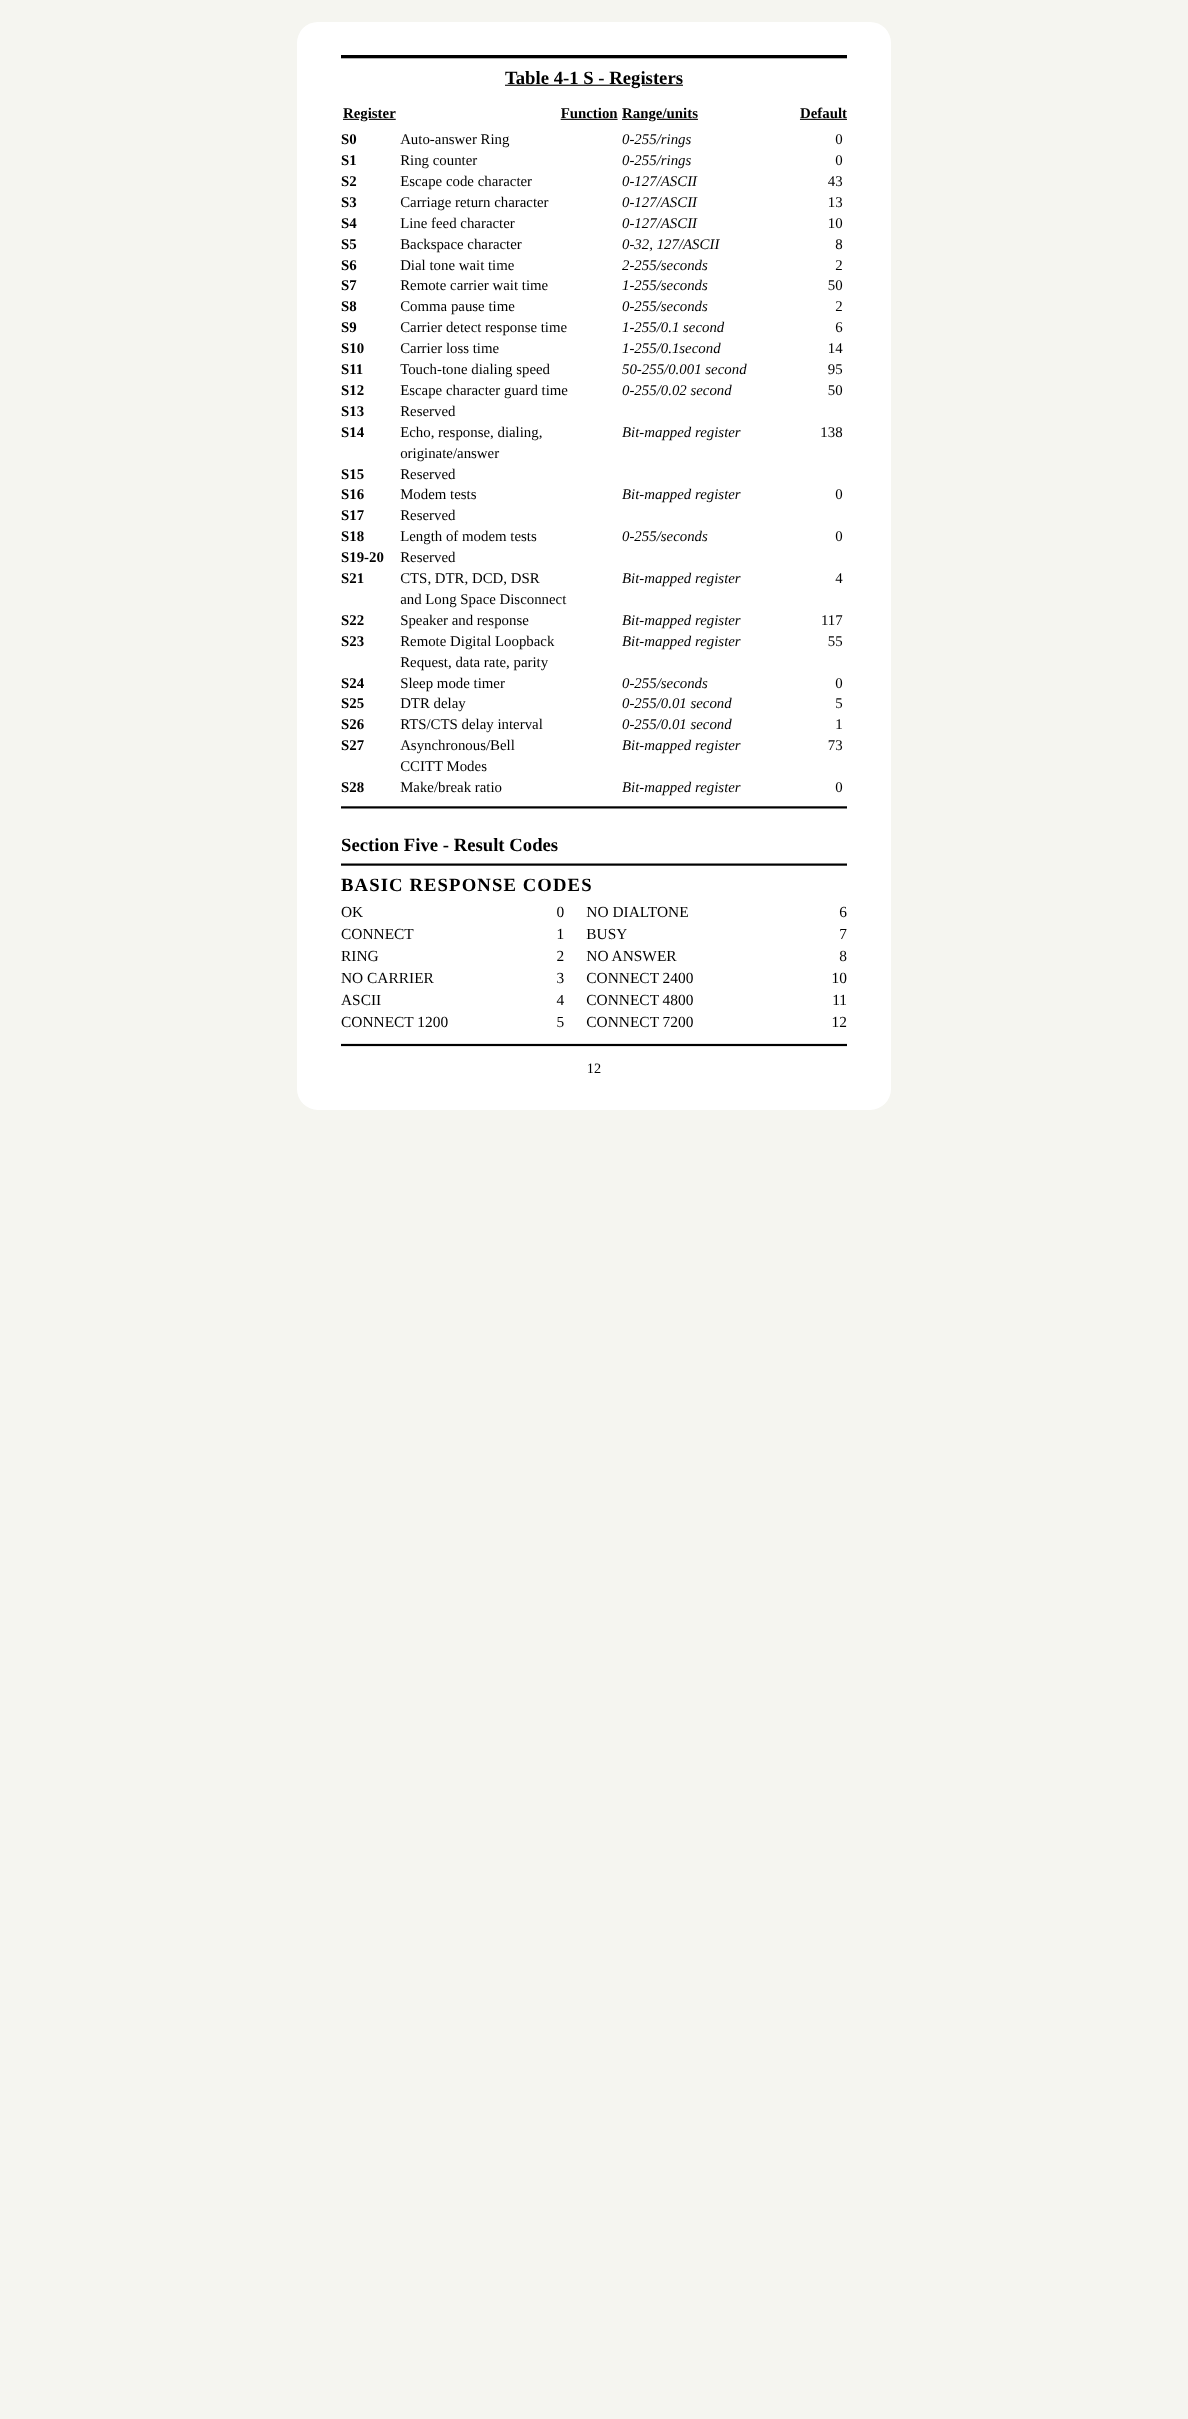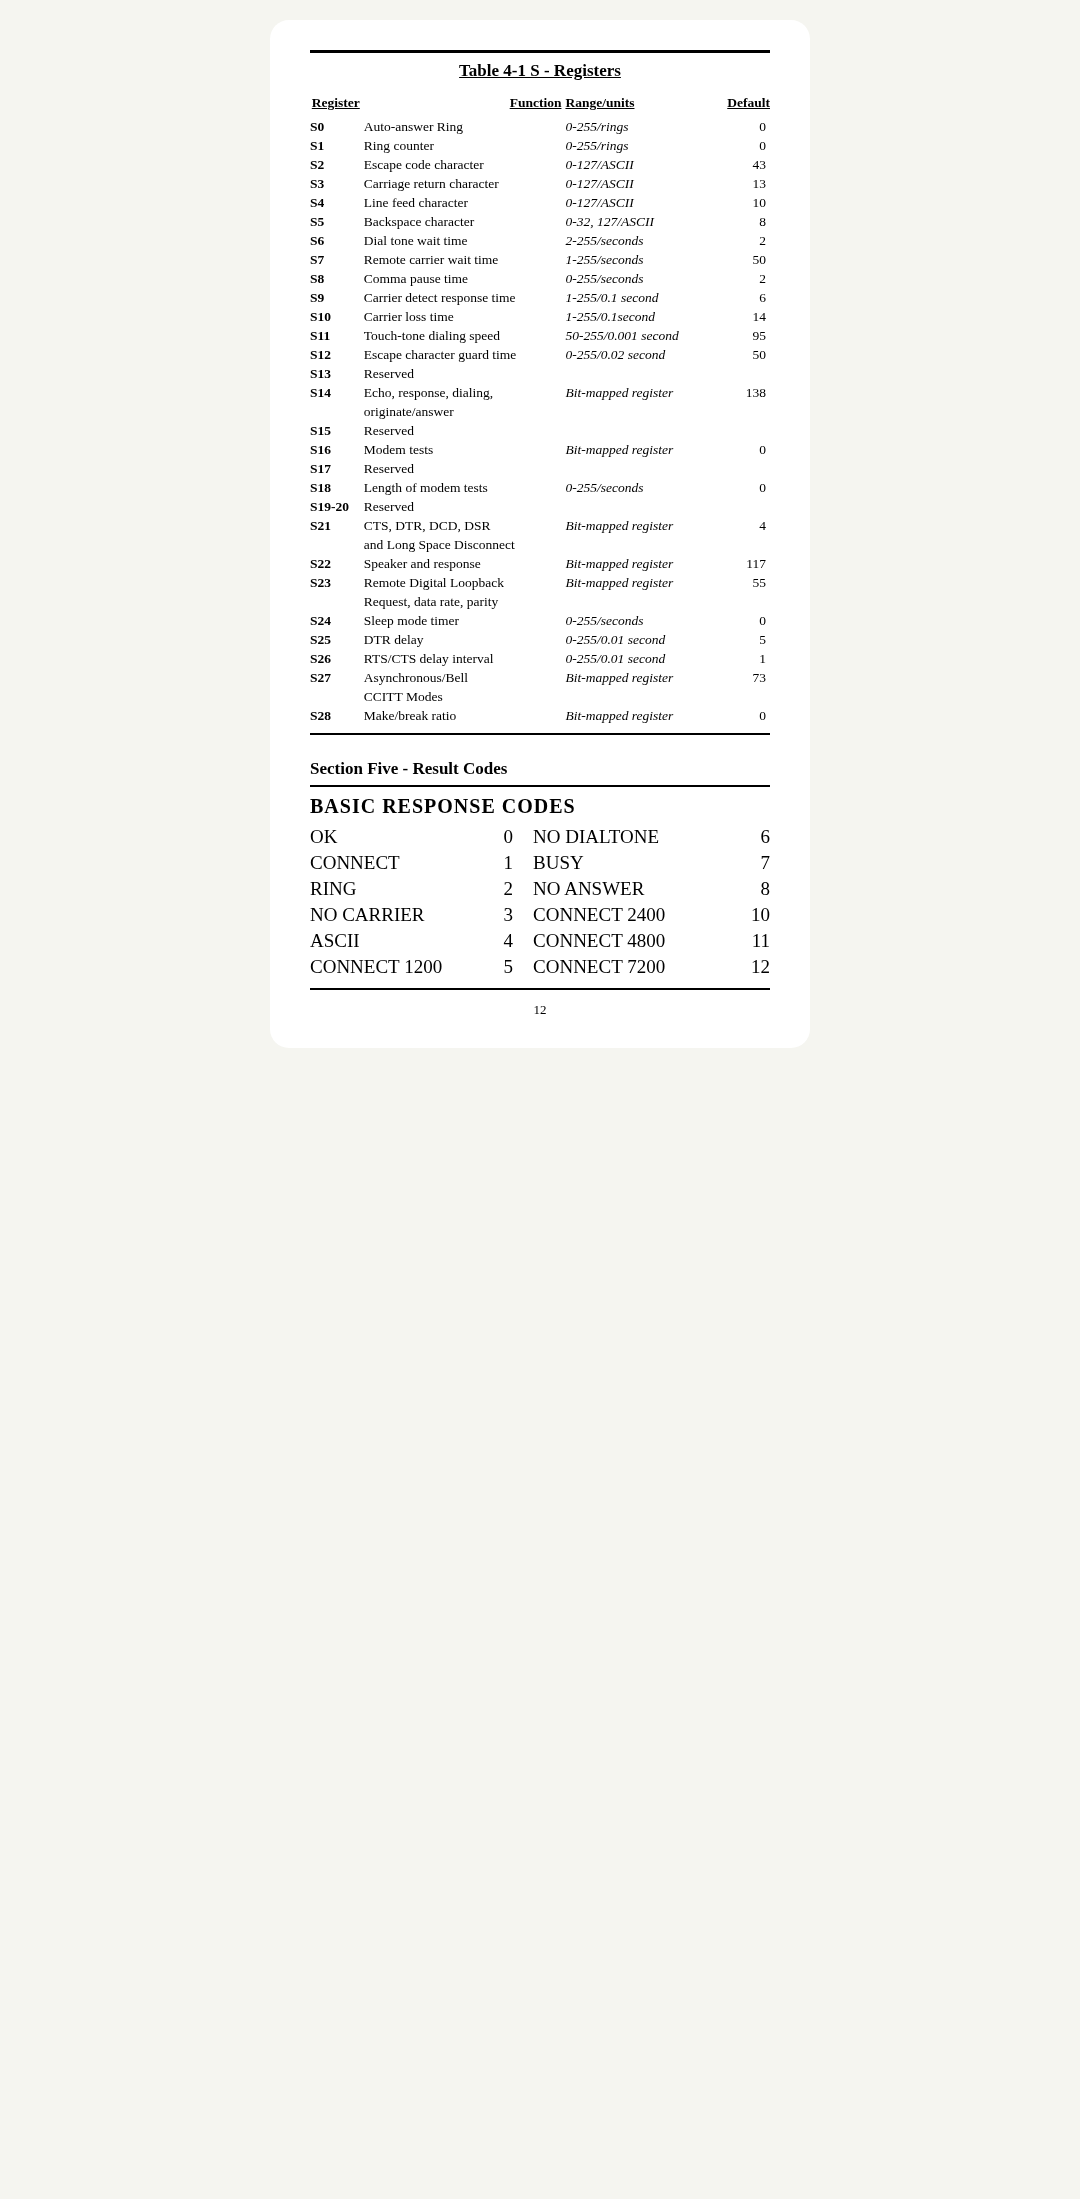--- a/index.html
+++ b/index.html
@@ -72,34 +72,34 @@
     .bottom-rule {
       border-top: 2px solid #000;
       margin-top: 8px;
     }
     .section-title {
       font-size: 17px;
       font-weight: bold;
       margin: 24px 0 6px 0;
     }
     .basic-response-title {
-      font-size: 20px;
+      font-size: 17px;
       font-weight: bold;
       letter-spacing: 1px;
       margin-bottom: 6px;
       margin-top: 4px;
       font-family: Liberation Serif, serif;
     }
     .response-rule {
       border-top: 2px solid #000;
       margin-bottom: 8px;
     }
     .response-table {
       width: 100%;
-      font-size: 19px;
+      font-size: 14px;
       border-collapse: collapse;
     }
     .response-table td {
       padding: 2px 0;
       vertical-align: top;
     }
     .response-table td.code-name {
       width: 130px;
     }
     .response-table td.code-num {

